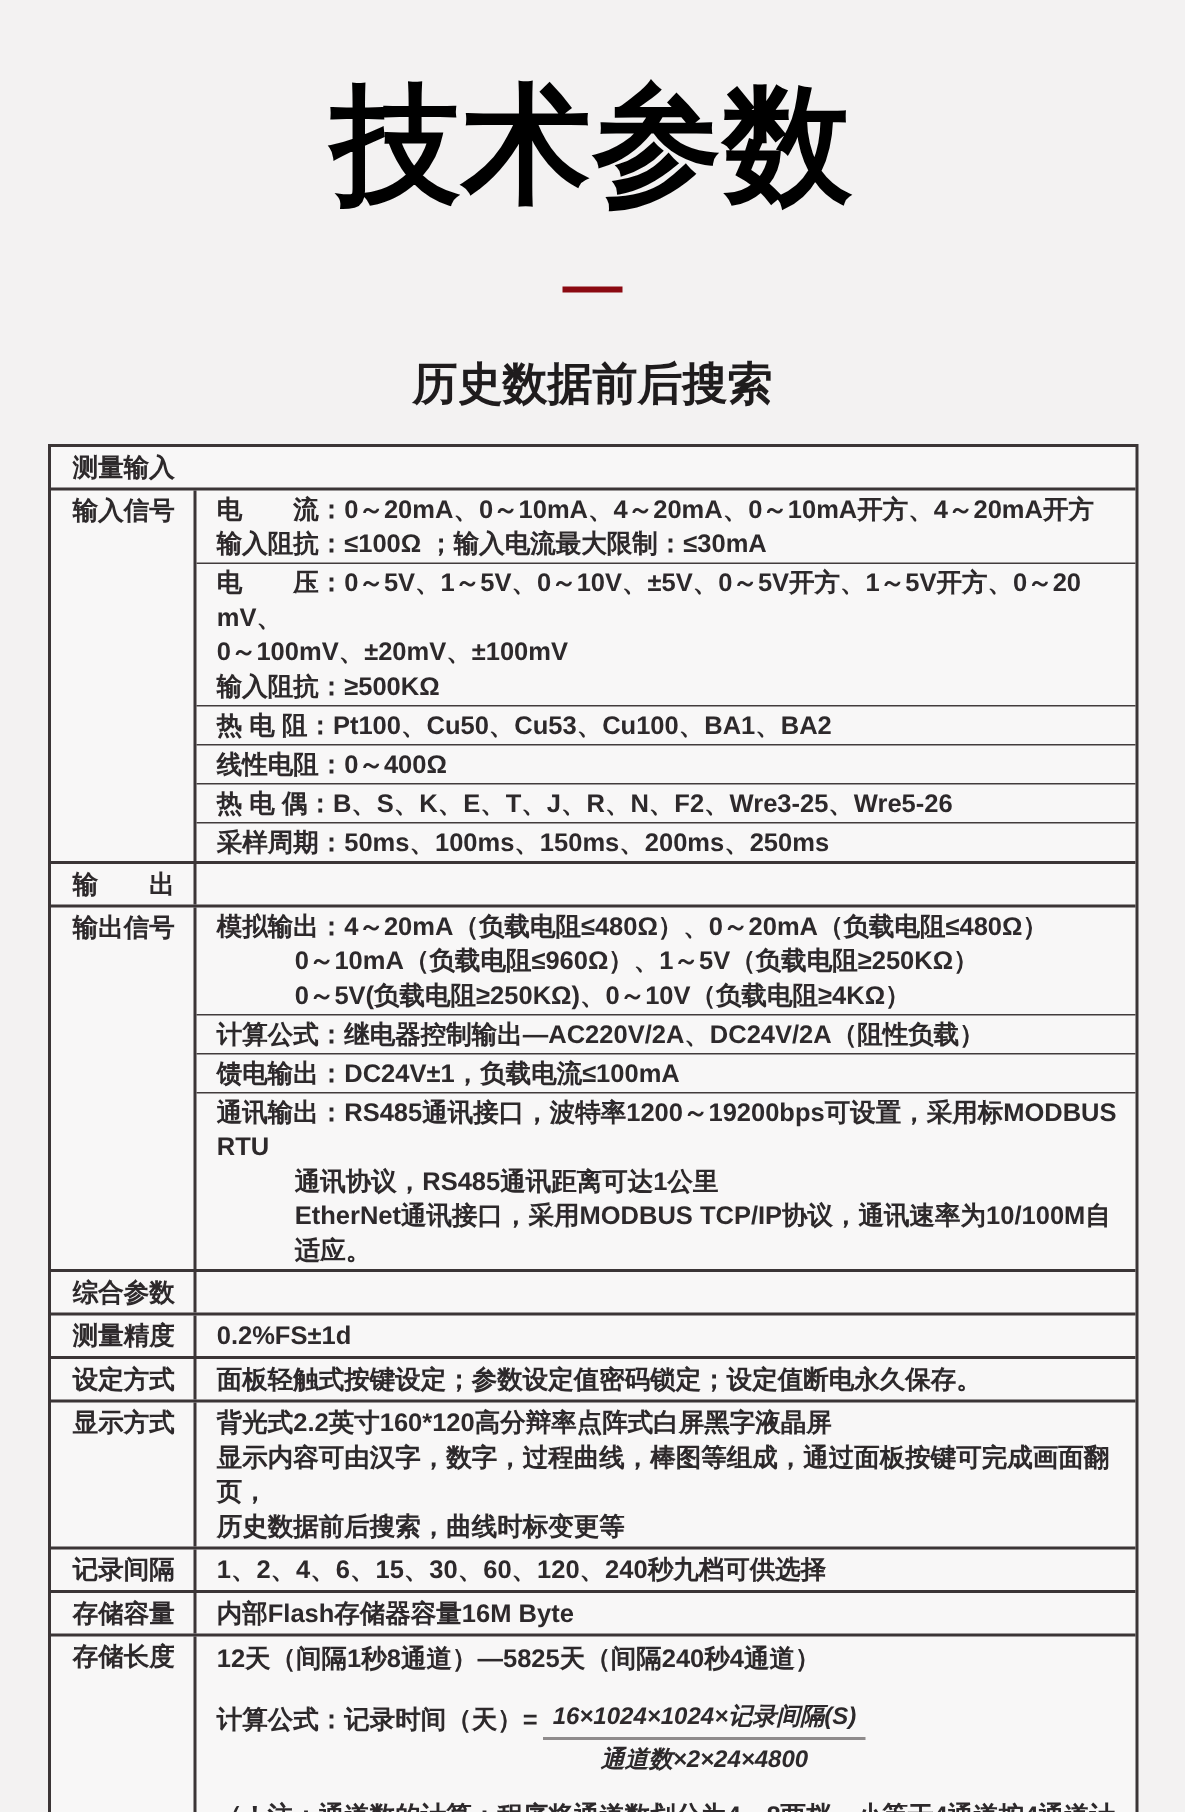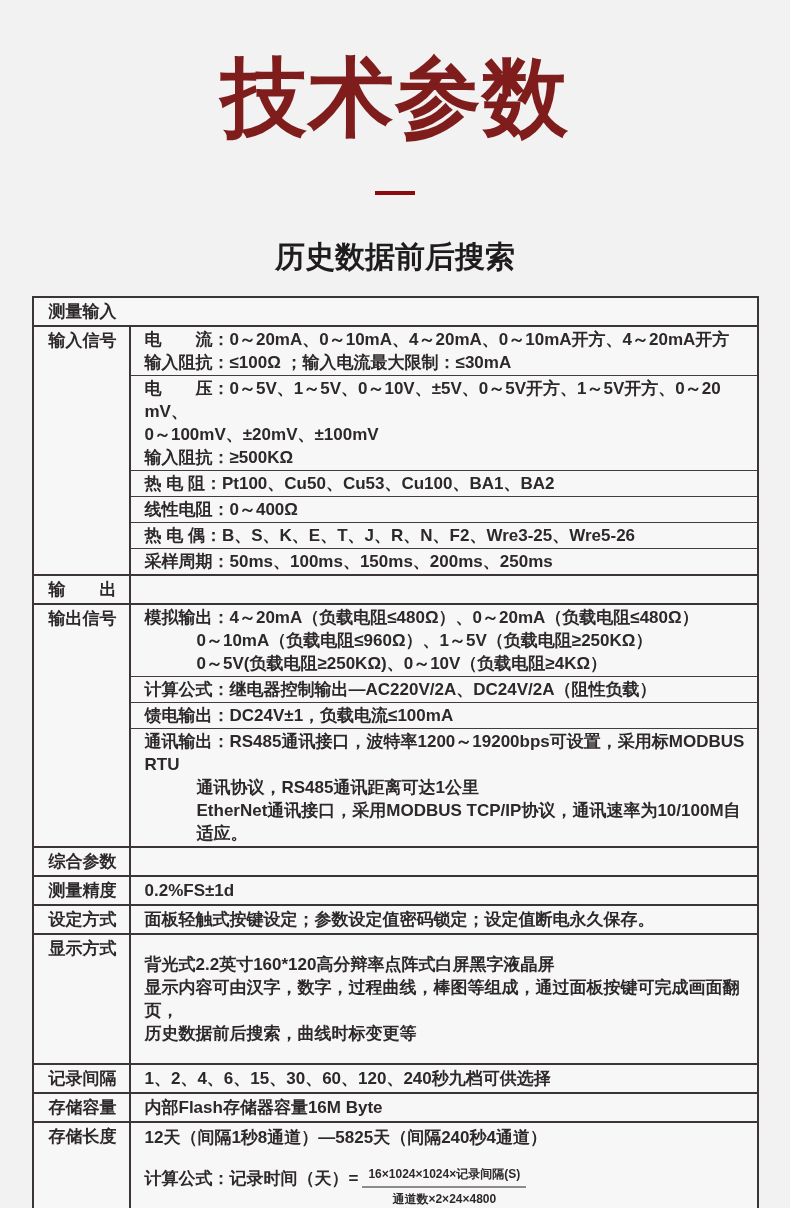--- a/index.html
+++ b/index.html
@@ -8,21 +8,21 @@
     background: #f3f2f2;
     font-family: "Liberation Sans", "DejaVu Sans", sans-serif;
   }
   body { height: 1208px; overflow: hidden; }
 
   .page-title {
     margin-top: 46px;
     text-align: center;
     font-size: 86px;
     font-weight: 900;
-    color: #7f1d1d;
+    color: #000000;
     letter-spacing: 1px;
     line-height: 1.2;
   }
   .accent-dash {
     width: 40px; height: 4px;
     margin: 42px auto 0;
   }
   .page-subtitle {
     margin-top: 42px;
     text-align: center;
@@ -68,22 +68,23 @@
   .simple-value { padding: 2px 4px 2px 14px; line-height: 23px; }
 
   .storage-cell { padding: 2px 4px 6px 14px; }
   .storage-range { line-height: 25px; margin-bottom: 16px; }
   .formula-row { display: flex; align-items: flex-start; margin-bottom: 14px; }
   .formula-prefix { line-height: 25px; white-space: nowrap; }
   .formula-fraction {
     display: inline-flex;
     flex-direction: column;
     text-align: center;
-    font-size: 12px;
+    font-size: 16px;
     margin-left: 4px;
+    font-style: italic;
   }
   .fraction-numerator { padding: 0 6px 3px; border-bottom: 2px solid #8f8b8c; }
   .fraction-denominator { padding-top: 3px; }
   .storage-note .value-line { line-height: 25px; padding-left: 0; }
 </style>
 </head>
 <body>
 
 <h1 class="page-title">技术参数</h1>
 <div class="accent-dash" style="background:#8b0a12;" title="技术参数"></div>
@@ -159,21 +160,21 @@
     <div class="row-value simple-value">0.2%FS±1d</div>
   </div>
 
   <div class="spec-row">
     <div class="row-label">设定方式</div>
     <div class="row-value simple-value">面板轻触式按键设定；参数设定值密码锁定；设定值断电永久保存。</div>
   </div>
 
   <div class="spec-row">
     <div class="row-label">显示方式</div>
-    <div class="row-value" style="padding:18px 0;">
+    <div class="row-value" style="padding:2px 0;">
       <div class="value-line">背光式2.2英寸160*120高分辩率点阵式白屏黑字液晶屏</div>
       <div class="value-line">显示内容可由汉字，数字，过程曲线，棒图等组成，通过面板按键可完成画面翻页，</div>
       <div class="value-line">历史数据前后搜索，曲线时标变更等</div>
     </div>
   </div>
 
   <div class="spec-row">
     <div class="row-label">记录间隔</div>
     <div class="row-value simple-value">1、2、4、6、15、30、60、120、240秒九档可供选择</div>
   </div>

